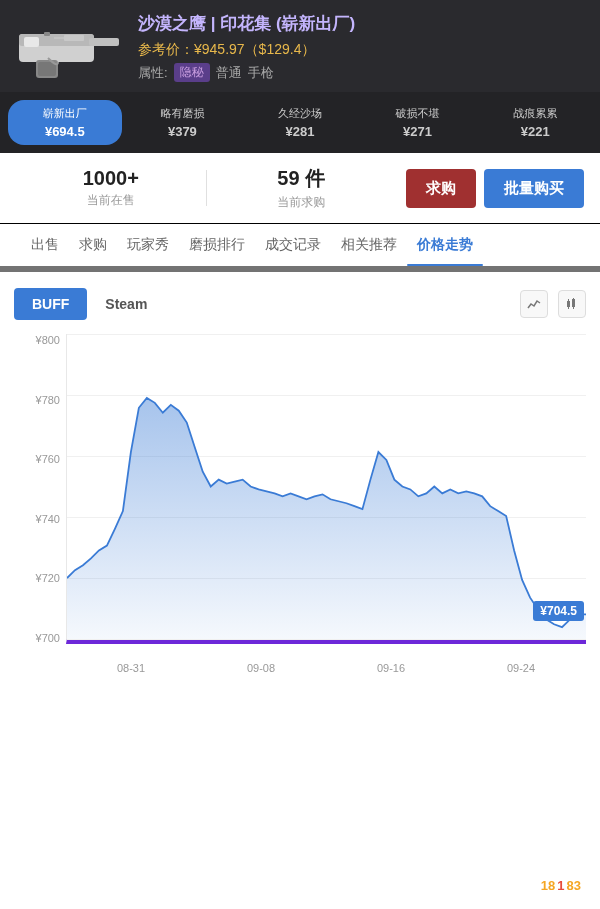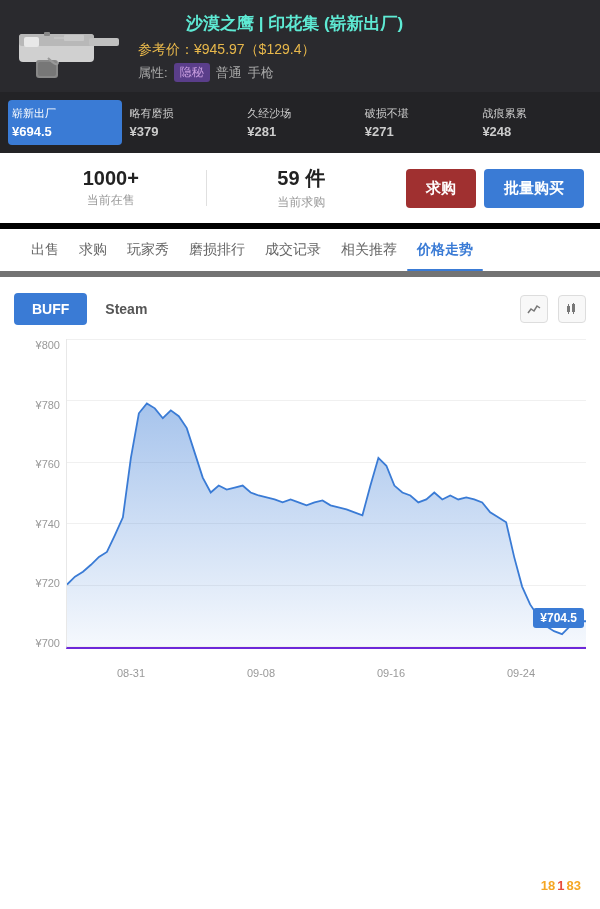--- a/index.html
+++ b/index.html
@@ -16,25 +16,24 @@
       background: #2a2a2e;
       padding: 12px 14px 10px;
       display: flex;
       align-items: center;
       gap: 14px;
     }
     .gun-info {
       flex: 1;
     }
     .gun-title {
-      color: #5eead4;
+      color: #c4b5fd;
       font-size: 17px;
       font-weight: 600;
       margin-bottom: 6px;
-      margin-left: 48px;
     }
     .gun-price {
       color: #e8b84b;
       font-size: 14px;
       margin-bottom: 4px;
     }
     .gun-attrs {
       display: flex;
       gap: 6px;
       align-items: center;
@@ -54,22 +53,23 @@
 
     
     .condition-bar {
       background: #232326;
       display: flex;
       padding: 8px 8px;
       gap: 4px;
     }
     .condition-item {
       flex: 1;
+      text-align: center;
       padding: 6px 4px;
-      border-radius: 4px;
+      border-radius: 16px;
       font-size: 12px;
     }
     .condition-item.active {
       background: #3a7bd5;
       color: #fff;
     }
     .condition-item:not(.active) {
       color: #ccc;
     }
     .condition-name {
@@ -80,21 +80,21 @@
       font-size: 13px;
       font-weight: 600;
     }
 
     
     .stats-row {
       display: flex;
       align-items: center;
       padding: 12px 16px;
       background: #fff;
-      border-bottom: 6px solid #000000;
+      border-bottom: 1px solid #000000;
       gap: 0;
     }
     .stat-item {
       flex: 1;
       text-align: center;
     }
     .stat-number {
       font-size: 20px;
       font-weight: 700;
       color: #222;
@@ -225,21 +225,21 @@
       padding-right: 6px;
     }
     .y-label {
       font-size: 11px;
       color: #999;
     }
     .chart-area {
       position: relative;
       height: calc(100% - 30px);
       border-left: 1px solid #e8e8e8;
-      border-bottom: 3px solid #6d28d9;
+      border-bottom: 5px solid #6d28d9;
     }
     .grid-lines {
       position: absolute;
       top: 0; left: 0; right: 0; bottom: 0;
     }
     .grid-line {
       position: absolute;
       left: 0; right: 0;
       height: 1px;
       background: #f0f0f0;
@@ -352,21 +352,21 @@
   <div class="condition-item">
     <div class="condition-name">久经沙场</div>
     <div class="condition-price">¥281</div>
   </div>
   <div class="condition-item">
     <div class="condition-name">破损不堪</div>
     <div class="condition-price">¥271</div>
   </div>
   <div class="condition-item">
     <div class="condition-name">战痕累累</div>
-    <div class="condition-price">¥248</div>
+    <div class="condition-price">¥221</div>
   </div>
 </div>
 
 <div class="stats-row">
   <div class="stat-item">
     <div class="stat-number">1000+</div>
     <div class="stat-label">当前在售</div>
   </div>
   <div class="stat-divider"></div>
   <div class="stat-item">

